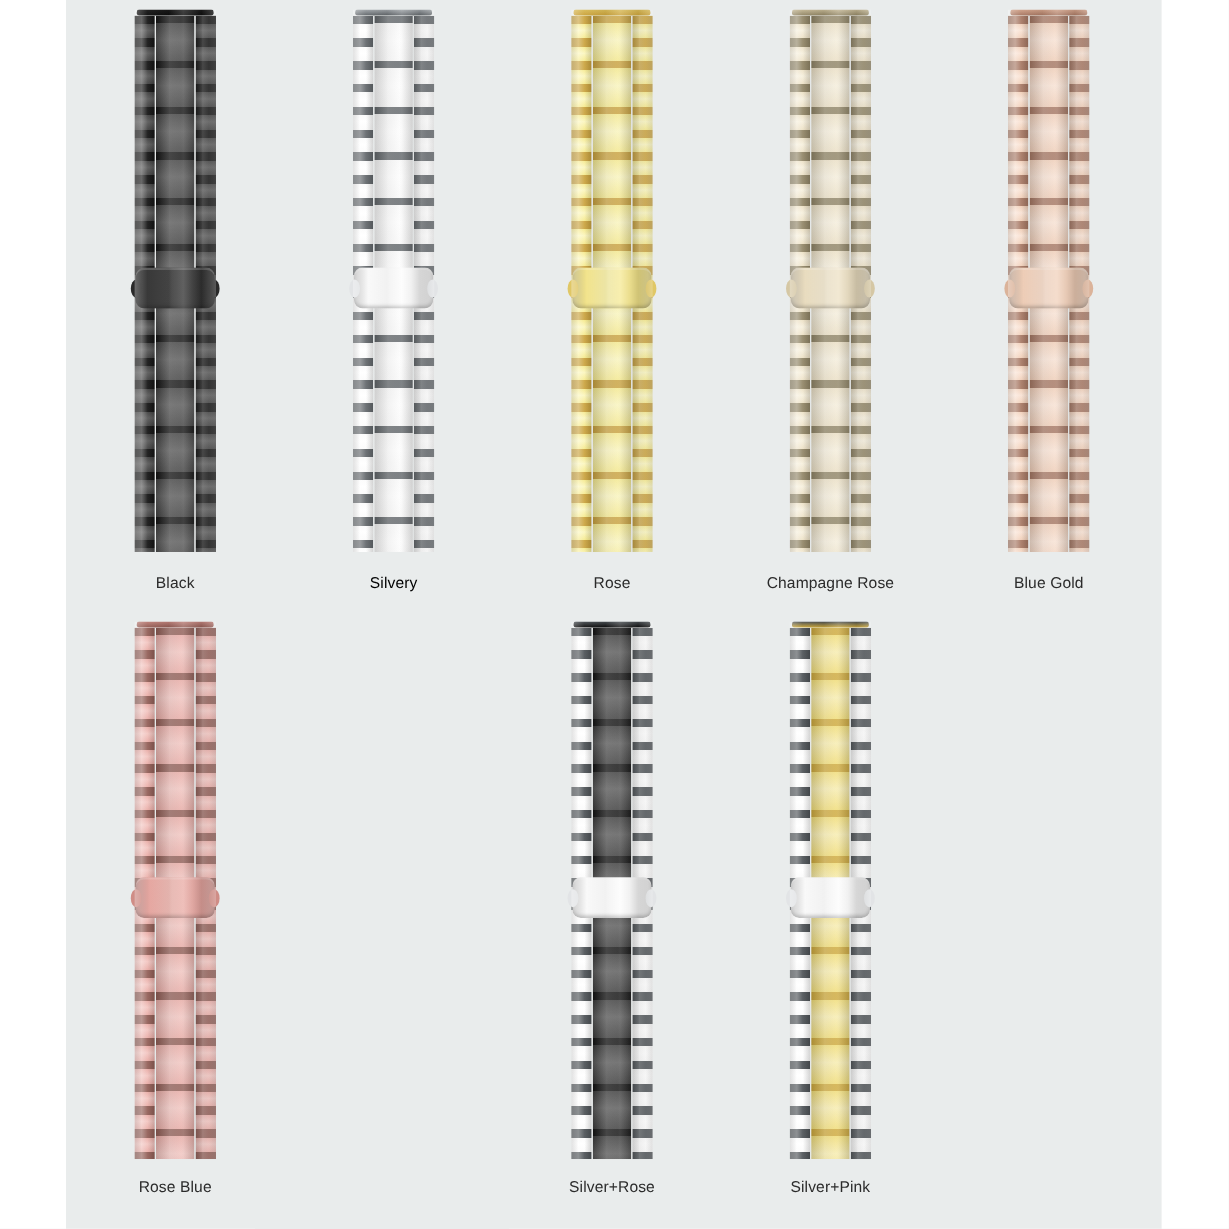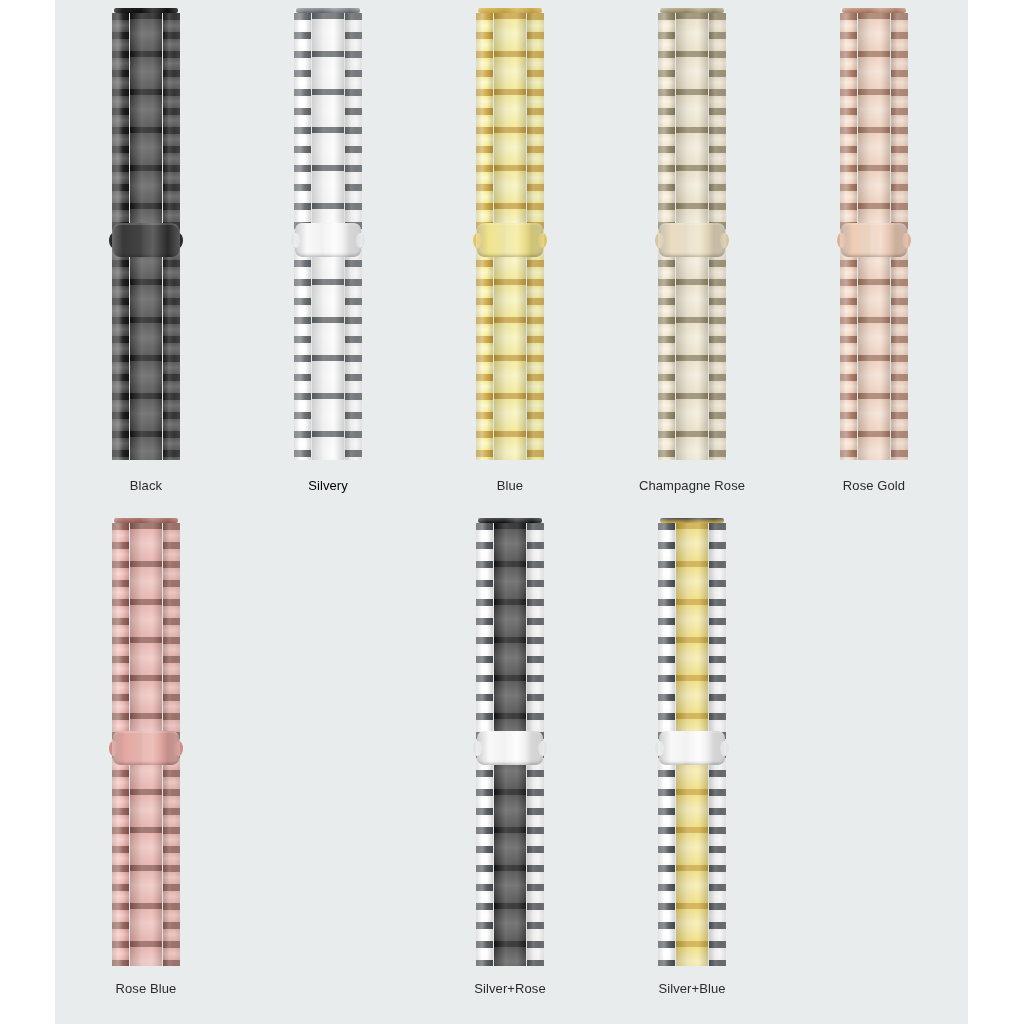--- a/index.html
+++ b/index.html
@@ -196,21 +196,21 @@
                 <div class="links" style="background: linear-gradient(90deg, rgba(0, 0, 0, 0.3) 0%, rgba(255, 255, 255, 0.45) 35%, rgba(255, 255, 255, 0.1) 65%, rgba(0, 0, 0, 0.28) 100%); opacity: 0.55;"></div>
               </div>
               <div class="shine"></div>
             </div>
             <div class="clasp" style="top: 215px;">
               <div class="body" style="background: linear-gradient(90deg, rgba(0, 0, 0, 0.22) 0%, rgb(243, 228, 137) 18%, rgb(250, 243, 180) 46%, rgb(243, 228, 137) 72%, rgba(0, 0, 0, 0.2) 100%) rgb(243, 228, 137); box-shadow: rgba(255, 255, 255, 0.18) 0px 2px 0px inset, rgba(0, 0, 0, 0.22) 0px -2px 3px inset;"></div>
               <div class="btn l" style="background: rgb(224, 199, 102);"></div>
               <div class="btn r" style="background: rgb(224, 199, 102);"></div>
             </div>
           </div>
-          <div class="caption" style="color: rgb(43, 43, 43);">Blue</div>
+          <div class="caption" style="color: rgb(43, 43, 43);">Rose</div>
         </div>
         <div class="cell c3">
           <div class="band-wrap">
             <div class="band">
               <div class="lug" style="background: linear-gradient(rgb(195, 182, 148), rgb(143, 131, 99));"></div>
               <div class="col left">
                 <div class="links" style="background-image: repeating-linear-gradient(rgb(143, 131, 99) 0px, rgb(143, 131, 99) 7px, rgb(236, 224, 196) 7px, rgb(246, 239, 220) 12.4px, rgb(236, 224, 196) 19px);"></div>
                 <div class="links" style="background: linear-gradient(90deg, rgba(0, 0, 0, 0.3) 0%, rgba(255, 255, 255, 0.45) 35%, rgba(255, 255, 255, 0.1) 65%, rgba(0, 0, 0, 0.28) 100%); opacity: 0.55;"></div>
               </div>
               <div class="col mid">
@@ -248,21 +248,21 @@
                 <div class="links" style="background: linear-gradient(90deg, rgba(0, 0, 0, 0.3) 0%, rgba(255, 255, 255, 0.45) 35%, rgba(255, 255, 255, 0.1) 65%, rgba(0, 0, 0, 0.28) 100%); opacity: 0.55;"></div>
               </div>
               <div class="shine"></div>
             </div>
             <div class="clasp" style="top: 215px;">
               <div class="body" style="background: linear-gradient(90deg, rgba(0, 0, 0, 0.22) 0%, rgb(238, 204, 181) 18%, rgb(248, 224, 208) 46%, rgb(238, 204, 181) 72%, rgba(0, 0, 0, 0.2) 100%) rgb(238, 204, 181); box-shadow: rgba(255, 255, 255, 0.18) 0px 2px 0px inset, rgba(0, 0, 0, 0.22) 0px -2px 3px inset;"></div>
               <div class="btn l" style="background: rgb(219, 179, 154);"></div>
               <div class="btn r" style="background: rgb(219, 179, 154);"></div>
             </div>
           </div>
-          <div class="caption" style="color: rgb(43, 43, 43);">Rose Gold</div>
+          <div class="caption" style="color: rgb(43, 43, 43);">Blue Gold</div>
         </div>
       </div>
     <div class="row r1" id="row-1">
         <div class="cell c0">
           <div class="band-wrap">
             <div class="band">
               <div class="lug" style="background: linear-gradient(rgb(189, 128, 121), rgb(143, 90, 82));"></div>
               <div class="col left">
                 <div class="links" style="background-image: repeating-linear-gradient(rgb(143, 90, 82) 0px, rgb(143, 90, 82) 7px, rgb(232, 169, 163) 7px, rgb(242, 196, 191) 12.4px, rgb(232, 169, 163) 19px);"></div>
                 <div class="links" style="background: linear-gradient(90deg, rgba(0, 0, 0, 0.3) 0%, rgba(255, 255, 255, 0.45) 35%, rgba(255, 255, 255, 0.1) 65%, rgba(0, 0, 0, 0.28) 100%); opacity: 0.55;"></div>
@@ -328,17 +328,17 @@
                 <div class="links" style="background: linear-gradient(90deg, rgba(0, 0, 0, 0.3) 0%, rgba(255, 255, 255, 0.45) 35%, rgba(255, 255, 255, 0.1) 65%, rgba(0, 0, 0, 0.28) 100%); opacity: 0.55;"></div>
               </div>
               <div class="shine"></div>
             </div>
             <div class="clasp" style="top: 213px;">
               <div class="body" style="background: linear-gradient(90deg, rgba(0, 0, 0, 0.22) 0%, rgb(250, 250, 250) 18%, rgb(255, 255, 255) 46%, rgb(250, 250, 250) 72%, rgba(0, 0, 0, 0.2) 100%) rgb(250, 250, 250); box-shadow: rgba(255, 255, 255, 0.18) 0px 2px 0px inset, rgba(0, 0, 0, 0.22) 0px -2px 3px inset;"></div>
               <div class="btn l" style="background: rgb(226, 228, 230);"></div>
               <div class="btn r" style="background: rgb(226, 228, 230);"></div>
             </div>
           </div>
-          <div class="caption" style="color: rgb(43, 43, 43);">Silver+Blue</div>
+          <div class="caption" style="color: rgb(43, 43, 43);">Silver+Pink</div>
         </div>
       </div>
   </div>
 </div>
 
 </body></html>

